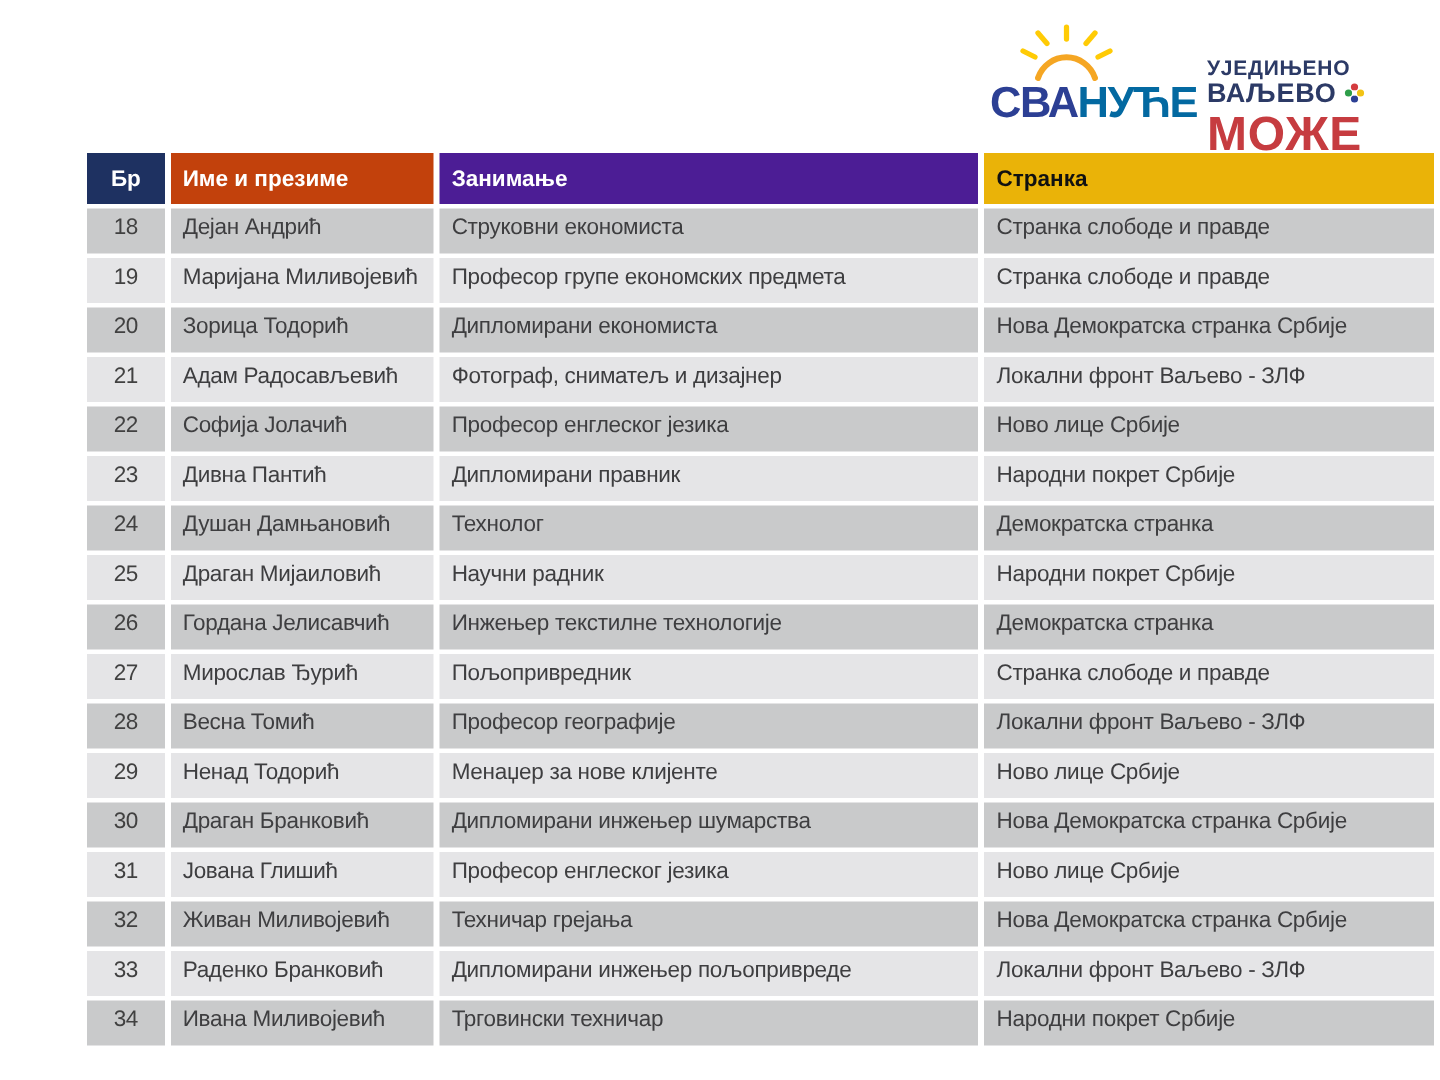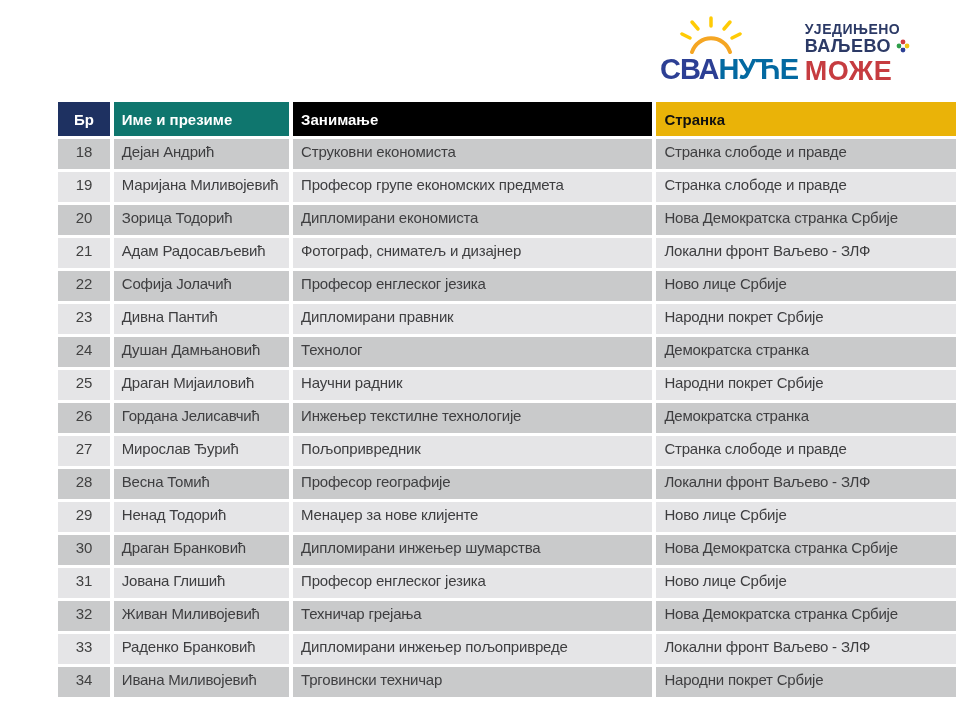--- a/index.html
+++ b/index.html
@@ -7,35 +7,35 @@
     width:960px;height:720px;background:#ffffff;position:relative;overflow:hidden;
     font-family:"Liberation Sans", sans-serif;
   }
   
   .logo-strip{position:absolute;top:14px;left:660px;width:250px;height:86px;display:flex;gap:18px;align-items:flex-start;}
   .svanuce{position:relative;width:132px;height:84px;}
   .svanuce .sun{position:absolute;left:18px;top:2px;}
   .svanuce .word{position:absolute;left:0;bottom:12px;font-size:29px;font-weight:bold;letter-spacing:-1px;white-space:nowrap;}
   .svanuce .word .blue{color:#2C3F94;}
   .svanuce .word .red{color:#0369a1;}
-  .uvm{display:flex;flex-direction:column;line-height:1.05;margin-top:8px;}
+  .uvm{display:flex;flex-direction:column;line-height:1.05;margin-top:24px;}
   .uvm .l1{color:#2C3A66;font-weight:bold;font-size:14px;letter-spacing:0.5px;}
   .uvm .l2{color:#2C3A66;font-weight:bold;font-size:18px;letter-spacing:0.5px;display:flex;align-items:center;gap:5px;}
-  .uvm .l3{color:#C63C40;font-weight:bold;font-size:27px;letter-spacing:0.5px;margin-top:1px;}
+  .uvm .l3{color:#C63C40;font-weight:bold;font-size:32px;letter-spacing:0.5px;margin-top:1px;}
   
   .tbl-wrap{position:absolute;left:54px;top:99px;}
   table{border-collapse:separate;border-spacing:4px 3px;}
   th,td{padding:4px 8px;vertical-align:top;}
   thead th{
     height:26px;font-size:15px;font-weight:bold;text-align:left;vertical-align:middle;
     color:#ffffff;
   }
   th.h-num{background:#1E3161;width:36px;text-align:center;}
-  th.h-name{background:#0f766e;width:160px;}
-  th.h-occ{background:#000000;width:346px;}
+  th.h-name{background:#c2410c;width:160px;}
+  th.h-occ{background:#4c1d95;width:346px;}
   th.h-party{background:#eab308;width:286px;color:#111111;}
   tbody td{
     font-size:15px;color:#3E3E40;letter-spacing:-0.2px;line-height:1.25;height:22px;
   }
   tbody td.num{text-align:center;color:#414141;}
   tr.shade-dark td{background:#C9CACB;}
   tr.shade-light td{background:#E5E5E7;}
 </style>
 </head>
 <body>

